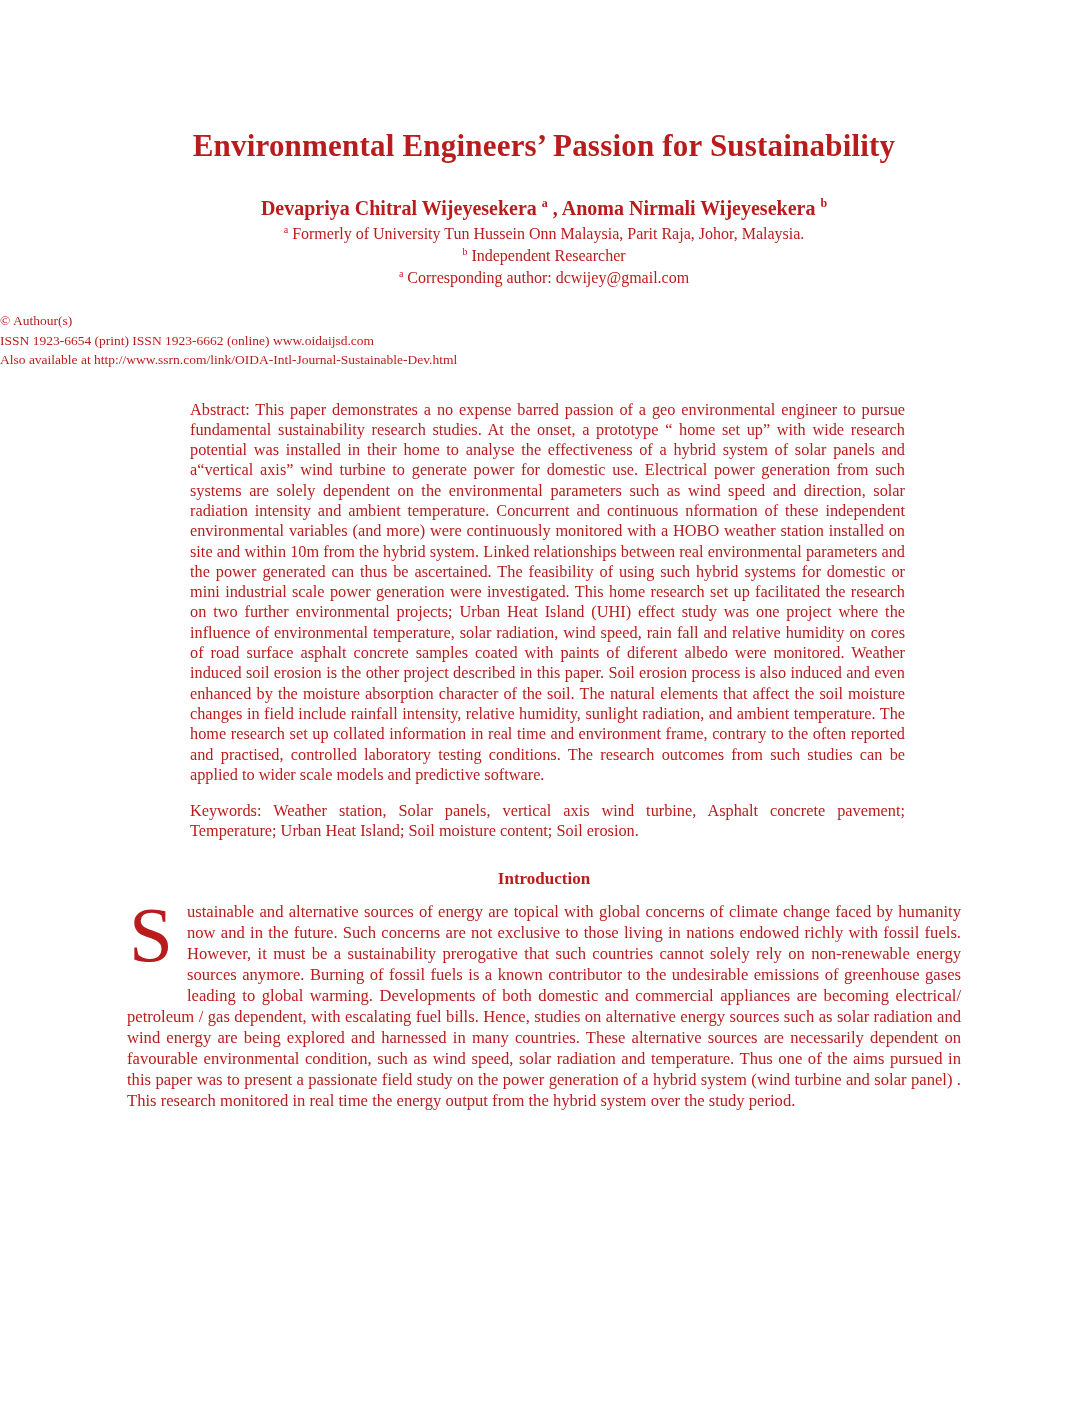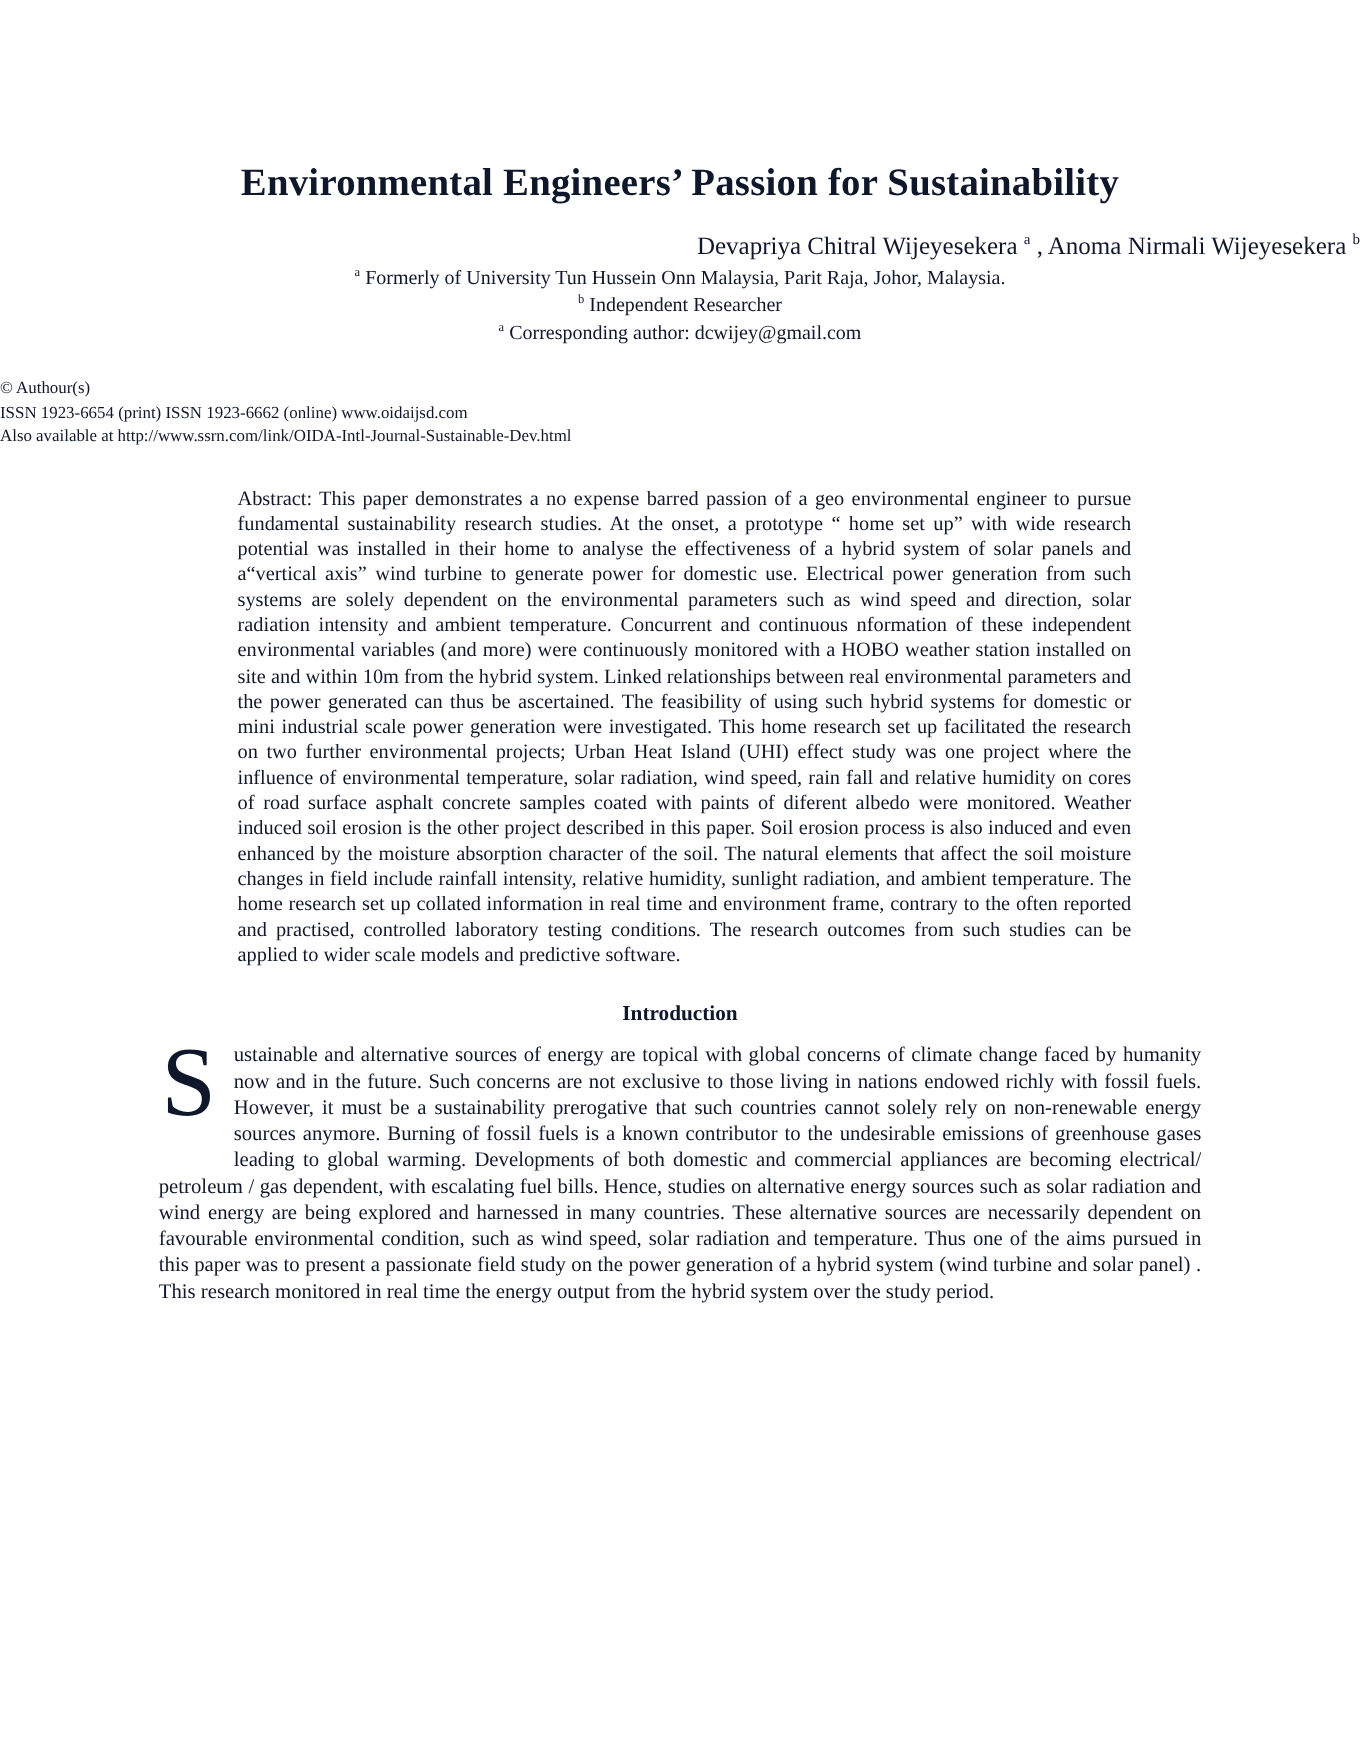--- a/index.html
+++ b/index.html
@@ -5,39 +5,39 @@
   html, body {
     margin: 0;
     padding: 0;
     background: #ffffff;
   }
   .page {
     position: relative;
     width: 1088px;
     height: 1408px;
     background: #ffffff;
-    color: #0f172a;
+    color: #b91c1c;
     font-family: "Liberation Serif", "DejaVu Serif", serif;
     overflow: hidden;
   }
   .title {
     margin: 0;
     padding-top: 126px;
     text-align: center;
     font-size: 31px;
     font-weight: bold;
     line-height: 40px;
     letter-spacing: 0.2px;
   }
   .title-line { display: block; }
   .authors {
-    margin-top: 20px;
-    text-align: right;
+    margin-top: 31px;
+    text-align: center;
     font-size: 20px;
-    font-weight: normal;
+    font-weight: bold;
   }
   .authors sup {
     font-size: 12px;
     vertical-align: super;
     line-height: 0;
   }
   .affiliations {
     margin-top: 4px;
     text-align: center;
     font-size: 16px;
@@ -108,18 +108,19 @@
   </div>
 
   <div class="publisher">
     <div>© Authour(s)</div>
     <div>ISSN 1923-6654 (print) ISSN 1923-6662 (online) www.oidaijsd.com</div>
     <div>Also available at http://www.ssrn.com/link/OIDA-Intl-Journal-Sustainable-Dev.html</div>
   </div>
 
   <p class="abstract"><b>Abstract:</b> <span>This paper demonstrates a no expense barred passion of  a geo environmental engineer to pursue  fundamental sustainability research studies.  At the onset, a prototype “ home set up” with wide research potential was installed in their home to analyse the effectiveness of a hybrid system of solar panels and a“vertical axis” wind turbine to generate power for domestic use. Electrical power generation from such systems are solely dependent on the environmental parameters such as wind speed and direction, solar radiation intensity and ambient temperature. Concurrent and continuous nformation of these independent environmental variables (and more) were continuously monitored with a HOBO weather station installed on site and within 10m from the hybrid system. Linked relationships between real environmental parameters and the power generated can thus be ascertained. The feasibility of using such hybrid systems for domestic or mini industrial scale power generation were investigated. This home research set up facilitated the research on two further environmental projects; Urban Heat Island (UHI) effect study was one project where the influence of environmental temperature, solar radiation, wind speed, rain fall and relative humidity on cores of road surface asphalt concrete samples  coated with paints of diferent albedo were monitored. Weather induced soil erosion is the other project described in this paper. Soil erosion process is also induced and even enhanced by the moisture absorption character of the soil. The natural elements that affect the soil moisture changes in field include rainfall intensity, relative humidity, sunlight radiation, and ambient temperature. The home research set up collated information in real time and environment frame, contrary to the often reported and practised, controlled laboratory testing conditions.  The research outcomes from such studies can be applied to wider scale models and predictive software.</span></p>
 
+  <p class="keywords"><b>Keywords:</b> <span>Weather station, Solar panels, vertical axis wind turbine, Asphalt concrete pavement; Temperature; Urban Heat Island;  Soil moisture content; Soil erosion.</span></p>
 
   <h2 class="intro-heading">Introduction</h2>
 
   <p class="intro"><span class="dropcap">S</span><span>ustainable and alternative sources of energy are topical with global concerns of climate change faced by humanity now and in the future. Such concerns are not exclusive to those living in nations endowed richly with fossil fuels. However, it must be a sustainability prerogative that such countries cannot solely rely on non-renewable energy sources anymore. Burning of fossil fuels is a known contributor to the undesirable emissions of greenhouse gases leading to global warming. Developments of both domestic and commercial appliances are becoming electrical/ petroleum / gas dependent, with escalating fuel bills. Hence, studies on alternative energy sources such as solar radiation and wind energy are being explored and harnessed in many countries. These alternative sources are necessarily dependent on favourable environmental condition, such as wind speed, solar radiation and temperature. Thus one of the aims pursued in this paper was to present a passionate field study on the power generation of a hybrid system (wind turbine and solar panel) . This research monitored in real time the energy output from the hybrid system over the study period.</span></p>
 
 </div>
 
 </body></html>

